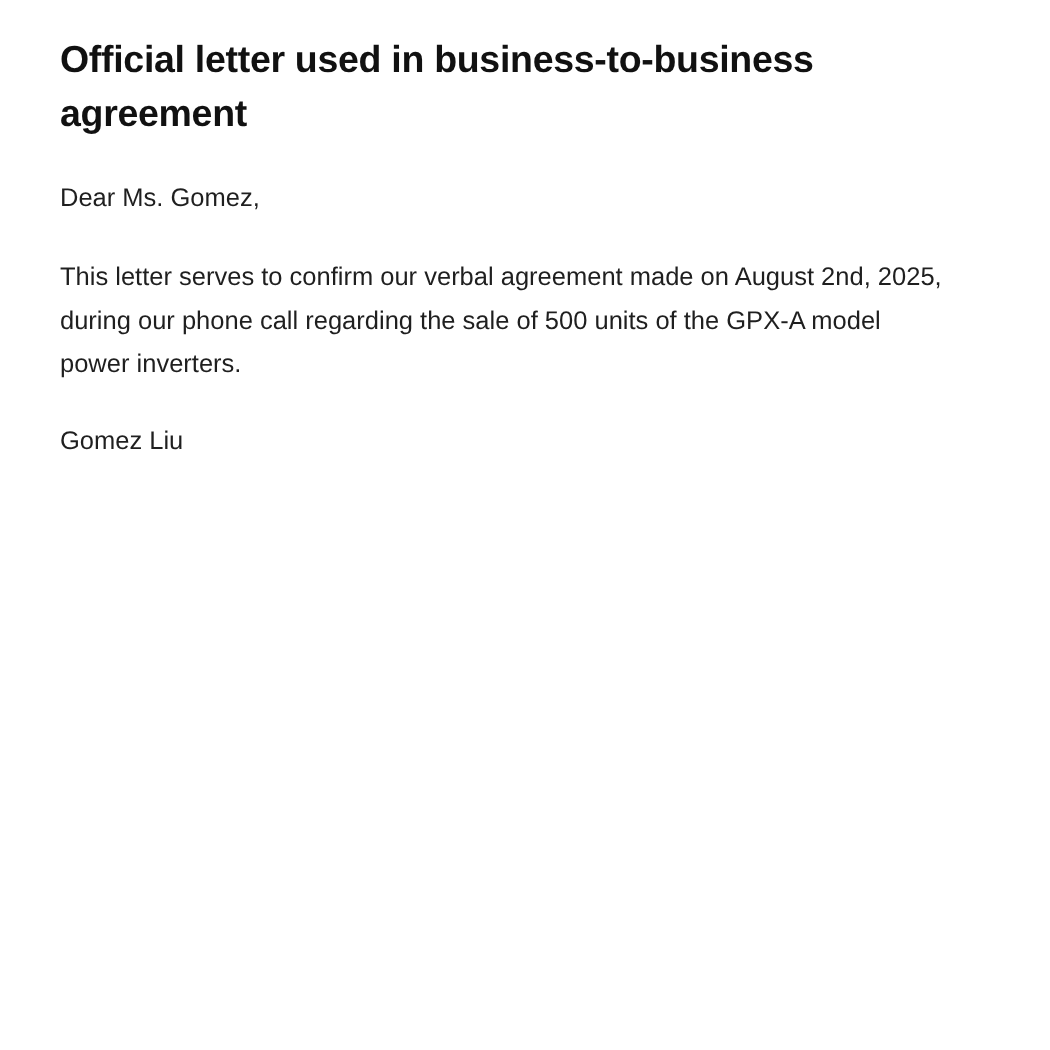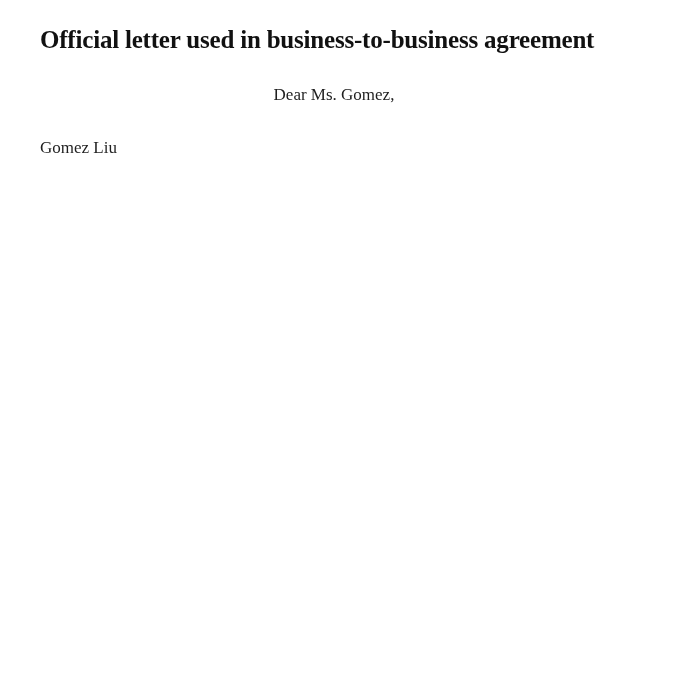--- a/index.html
+++ b/index.html
@@ -13,21 +13,20 @@
     font-family: "Liberation Sans", sans-serif;
     color: #1a1a1a;
     -webkit-font-smoothing: antialiased;
   }
   .page {
     box-sizing: border-box;
     width: 668px;
     min-height: 700px;
     padding: 22px 40px 20px 40px;
     background: #ffffff;
-    font-family: Liberation Serif, serif;
   }
   .doc-title {
     font-size: 25px;
     line-height: 1.45;
     font-weight: 700;
     letter-spacing: -0.2px;
     color: #111111;
     margin: 0 0 22px 0;
     max-width: 560px;
   }
@@ -36,35 +35,35 @@
     line-height: 1.72;
     color: #1f1f1f;
     margin: 0 0 22px 0;
     max-width: 610px;
   }
   .para:last-child {
     margin-bottom: 0;
   }
   .salutation {
     margin-bottom: 24px;
-    text-align: center;
   }
   .sign-line {
     margin-bottom: 24px;
   }
 </style>
 </head>
 <body>
 
 <div class="page">
 
   <h1 class="doc-title">Official letter used in business-to-business agreement</h1>
 
   <p class="para salutation">Dear Ms. Gomez,</p>
 
+  <p class="para">This letter serves to confirm our verbal agreement made on August 2nd, 2025, during our phone call regarding the sale of 500 units of the GPX-A model power inverters.</p>
 
 
 
 
   <p class="para sign-line">Gomez Liu</p>
 
 
 </div>
 
 </body></html>

